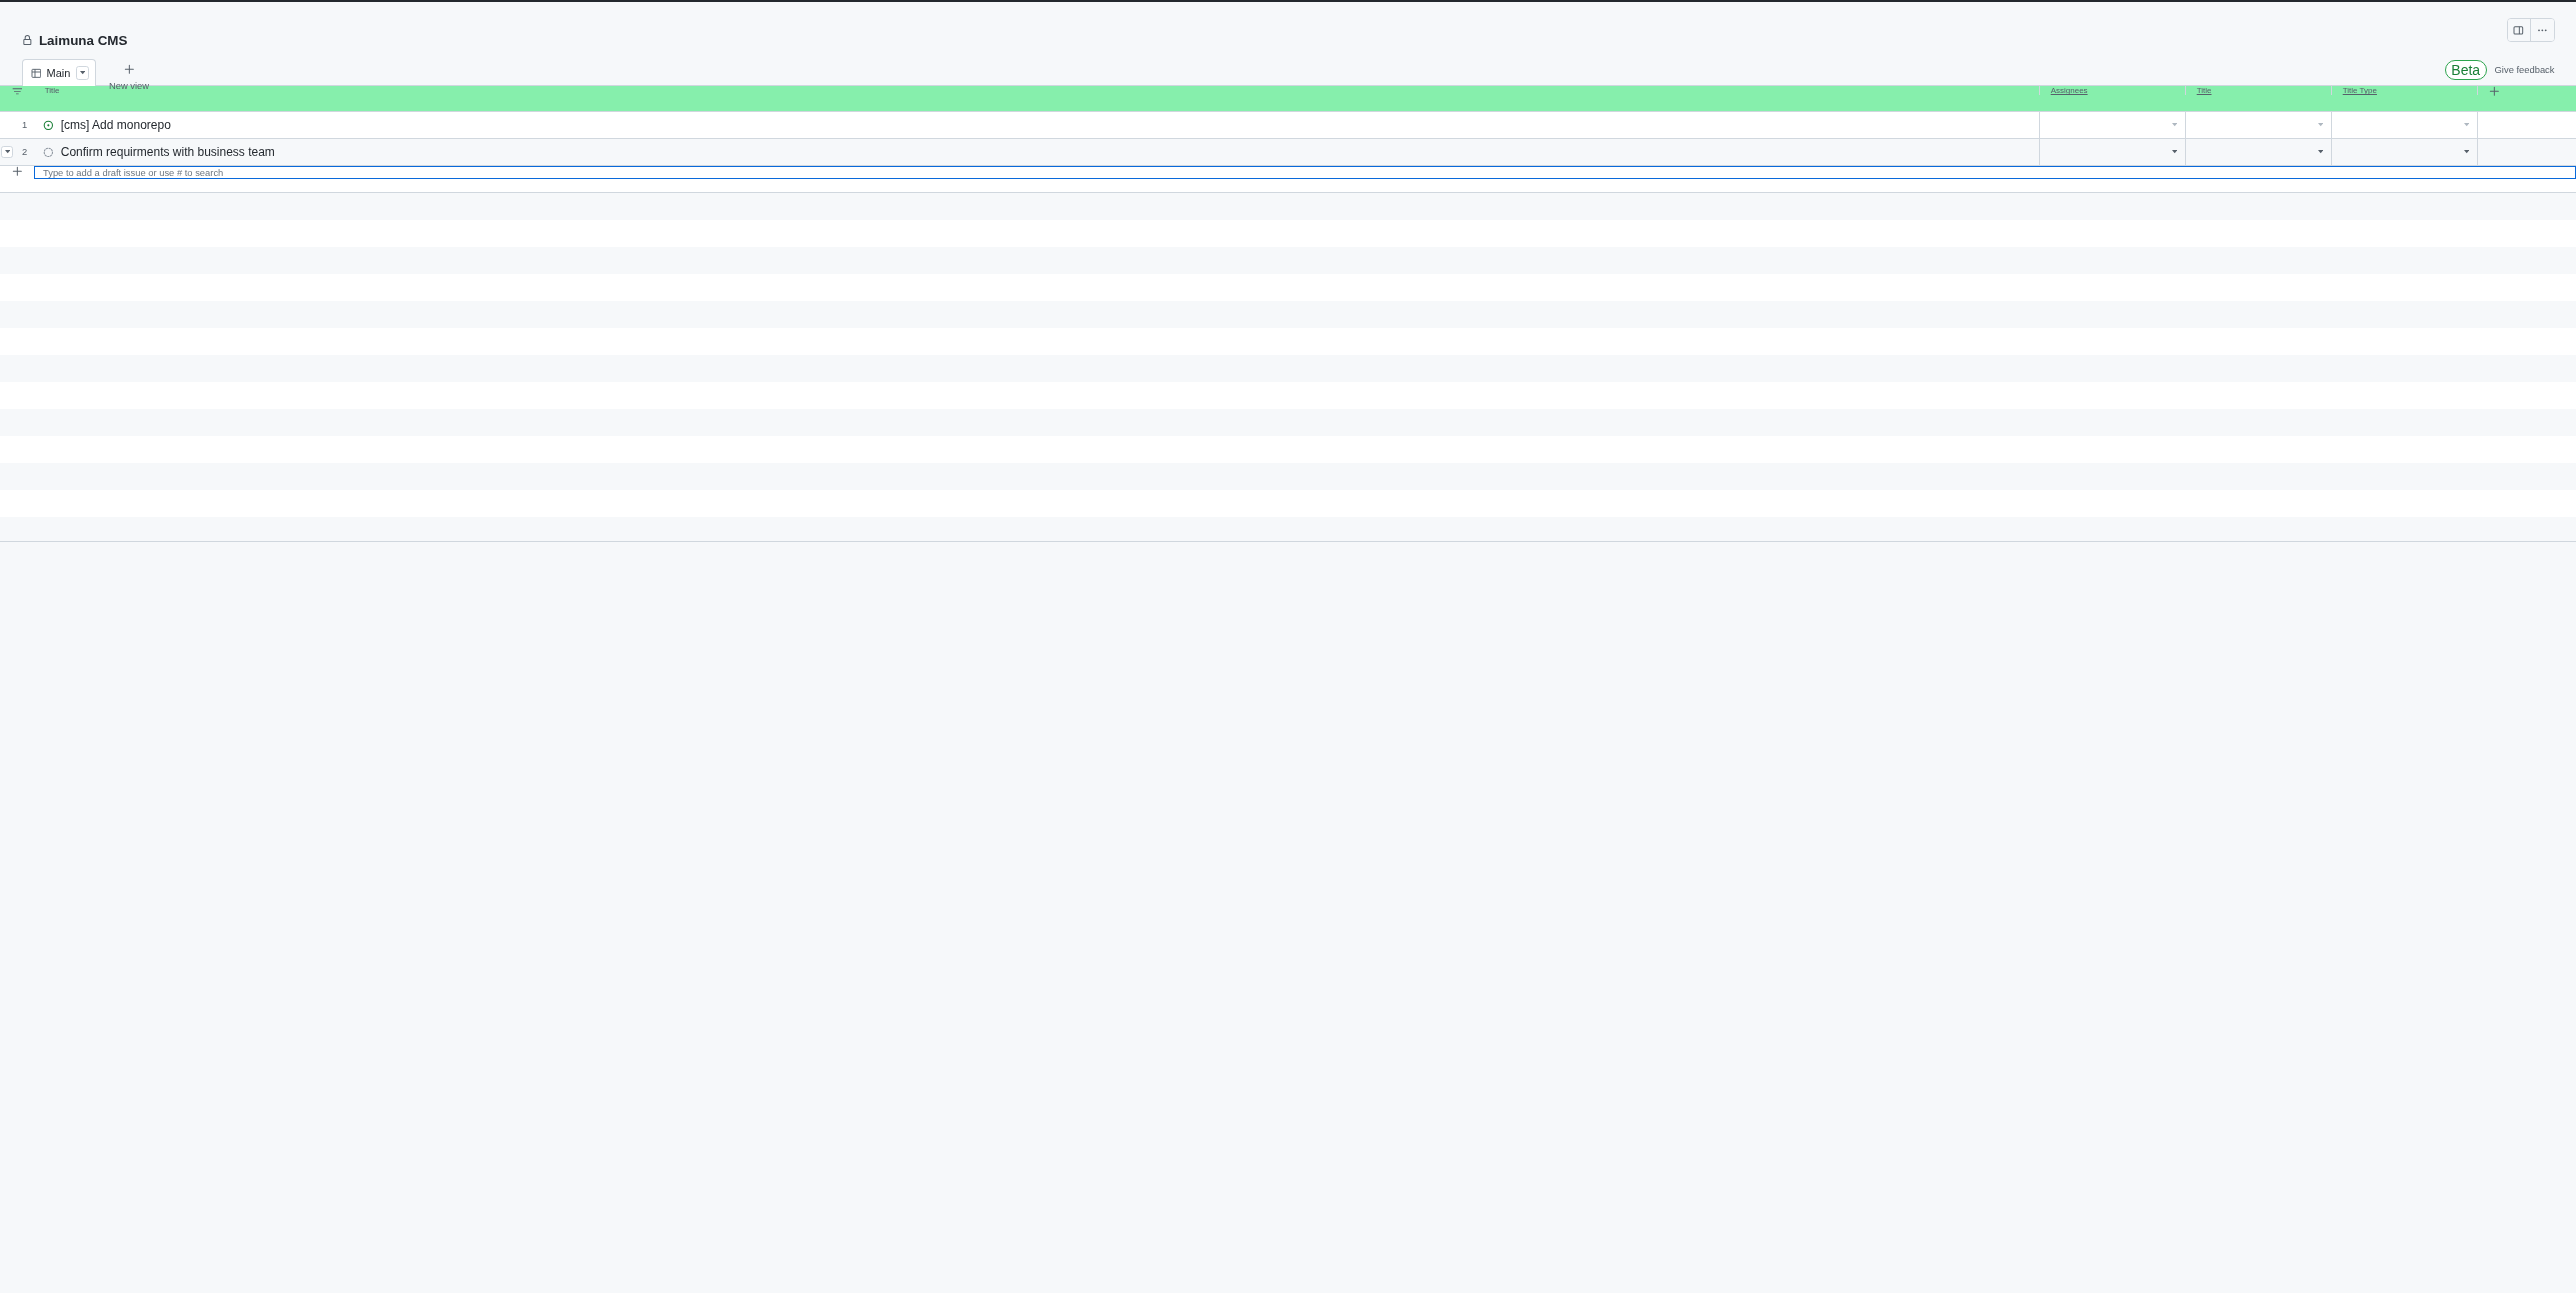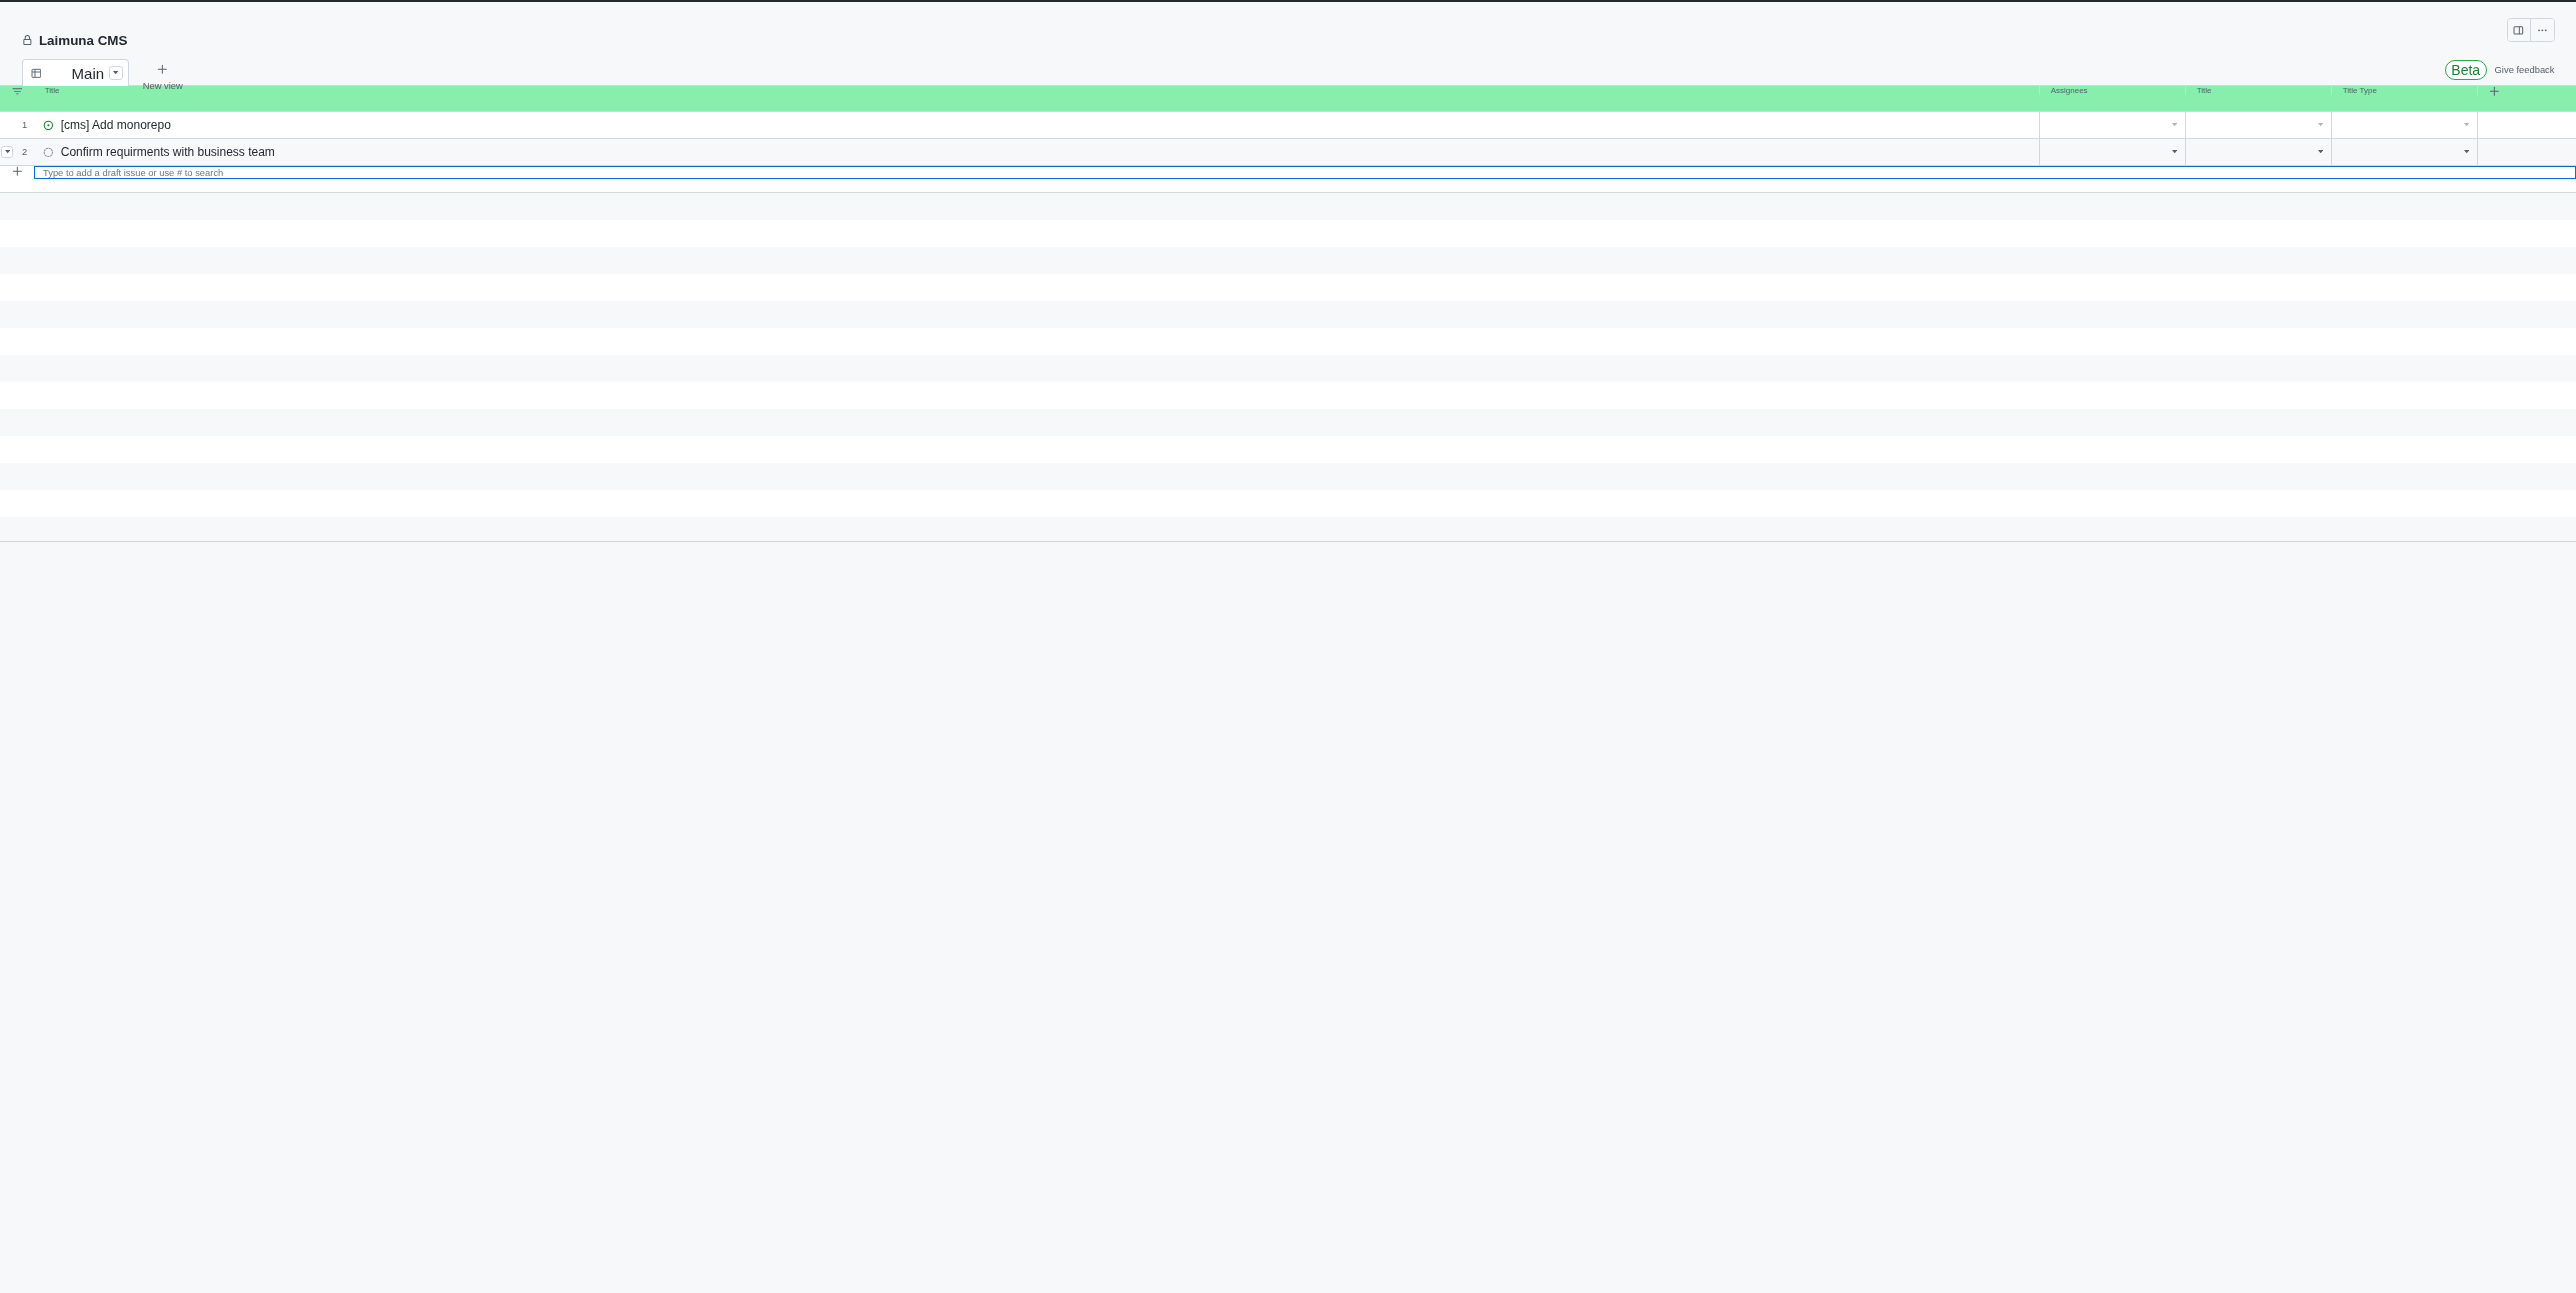--- a/index.html
+++ b/index.html
@@ -58,21 +58,21 @@
     background: #fff;
     border: 0.7px solid #d0d7de;
     border-bottom: none;
     border-radius: 4px 4px 0 0;
     padding: 5.4px 5.4px 5.4px 8px;
     height: 27px;
     position: relative;
     top: 0.7px;
     cursor: pointer;
   }
-  .tab .tab-label { font-size: 15px; color: #24292f; margin-left: 25px; }
+  .tab .tab-label { font-size: 11px; color: #24292f; }
   .tab .caret-btn {
     width: 13.4px; height: 13.4px;
     display: flex; align-items: center; justify-content: center;
     border: 0.7px solid #d0d7de;
     border-radius: 2.7px;
     background: #fff;
     cursor: pointer;
   }
   .new-view {
     display: flex;
@@ -122,20 +122,21 @@
     font-weight: 500;
     min-width: 0;
   }
   .col-assignees, .col-status, .col-tasktype {
     width: 146px;
     display: flex;
     align-items: center;
     padding: 0 10.7px;
     border-right: 0.7px solid #d0d7de;
     font-weight: 500;
+    text-decoration: underline;
   }
   .col-add {
     width: 98px;
     display: flex;
     align-items: center;
     justify-content: flex-start;
     padding-left: 10.7px;
   }
   .col-add .plus-icon { color: #57606a; cursor: pointer; }
 

